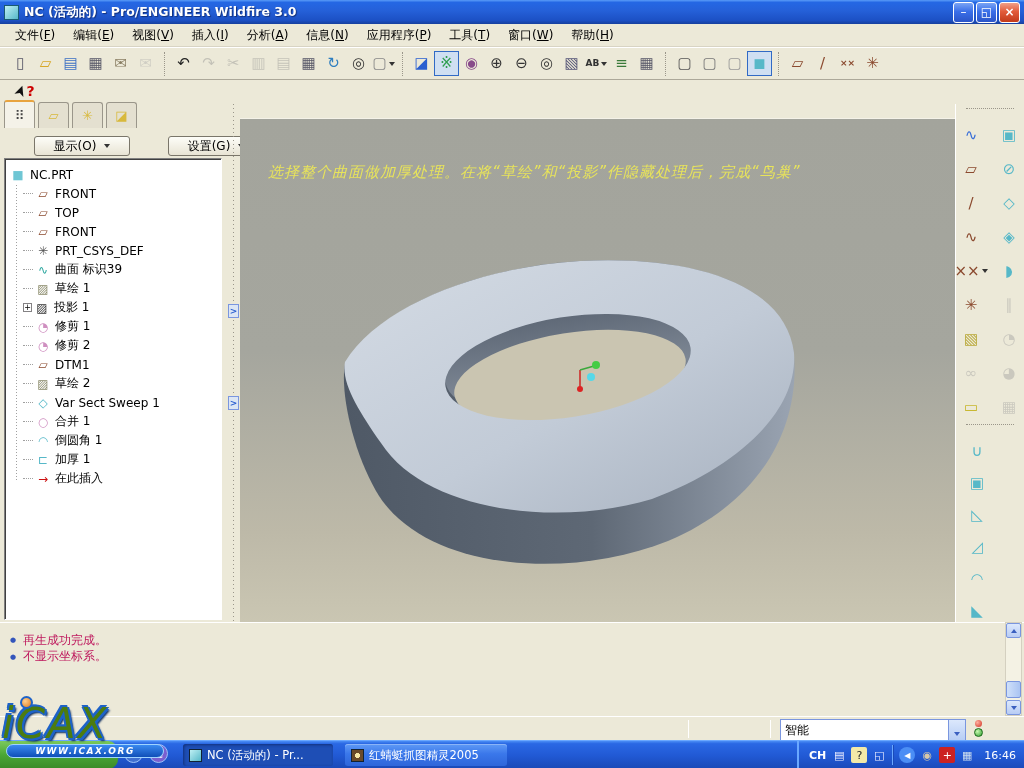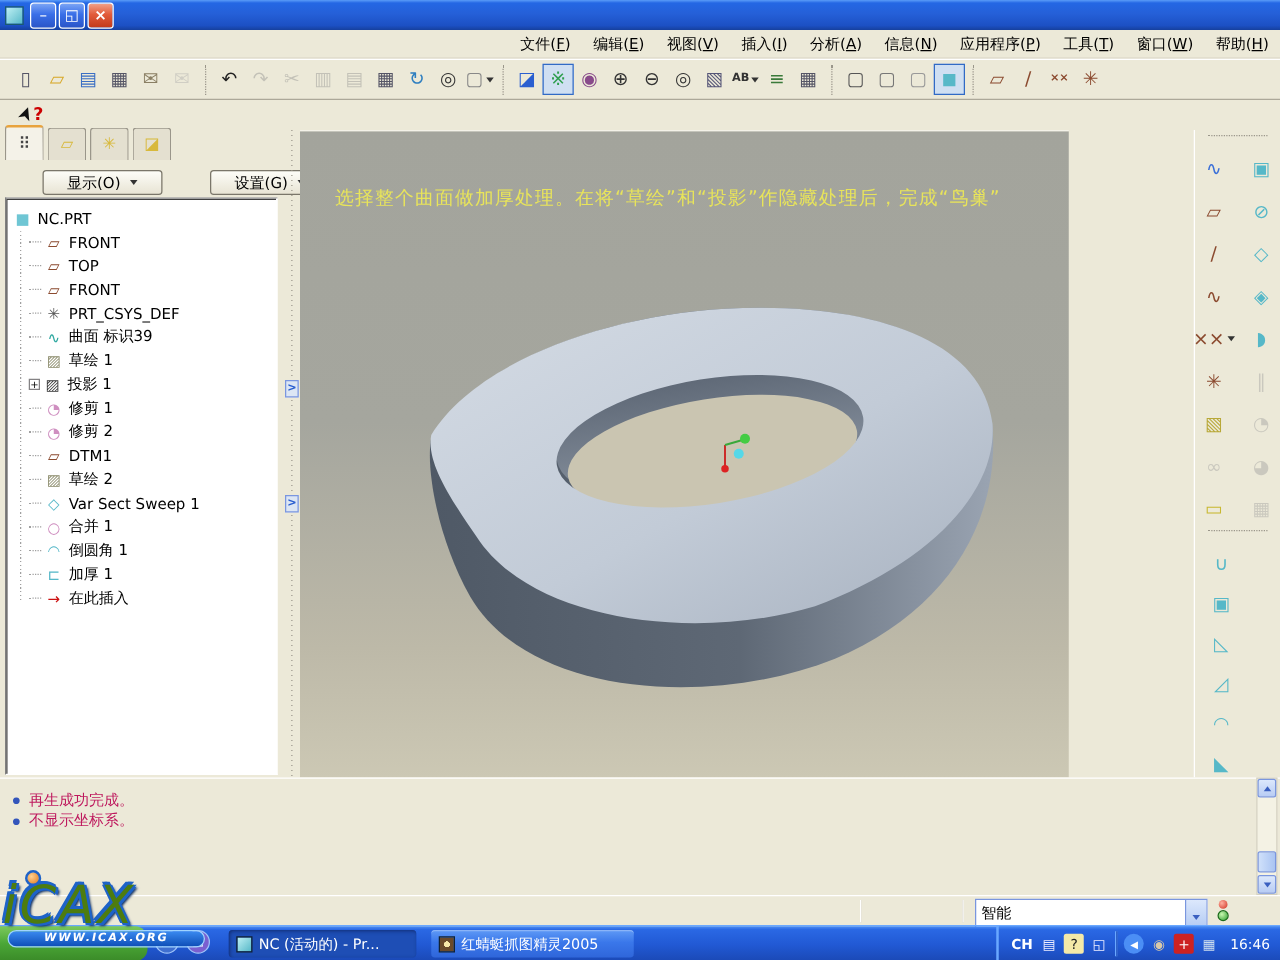--- a/index.html
+++ b/index.html
@@ -13,21 +13,21 @@
     display:flex; align-items:center; padding:0 4px; gap:5px; }
   .appicon { width:15px; height:15px; background:linear-gradient(135deg,#bff0f4,#56b8c8); border:1px solid #1a5a70; }
   .title-text { color:#fff; font-weight:bold; font-size:12.5px; text-shadow:1px 1px 1px #12307a; flex:1; white-space:nowrap; overflow:hidden; }
   .wbtns { display:flex; gap:2px; }
   .wbtn { width:21px; height:21px; border:1px solid #fff; border-radius:3px; color:#fff; font-size:12px; line-height:18px; text-align:center;
     background:linear-gradient(180deg,#7aa4f5,#3a6fe8 45%,#2a55c8); }
   .wbtn.close { background:linear-gradient(180deg,#f0a088,#e25b3a 45%,#c23a1a); font-weight:bold; }
 
   
   .menubar { position:absolute; left:0; top:24px; width:1024px; height:23px; background:#ece9d8;
-    border-bottom:1px solid #d8d4c4; display:flex; align-items:center; padding-left:6px;justify-content:flex-end; }
+    border-bottom:1px solid #d8d4c4; display:flex; align-items:center; padding-left:6px; }
   .mitem { padding:2px 9px; color:#000; white-space:nowrap; }
 
   
   .toolbar { position:absolute; left:0; top:47px; width:1024px; height:33px; background:#ece9d8;
     border-top:1px solid #fff; border-bottom:1px solid #aca899; display:flex; align-items:center; padding-left:8px; }
   .tsep { width:1px; height:24px; border-left:1px dotted #9a968a; margin:0 6px; }
   .tbtn { width:25px; height:25px; display:flex; align-items:center; justify-content:center; border:1px solid transparent; position:relative; }
   .tbtn .g { font-size:15px; line-height:1; }
   .tbtn .g.small { font-size:9px; font-weight:bold; }
   .tbtn.pressed { background:#cfdff2; border:1px solid #316ac5; }
@@ -61,23 +61,23 @@
   .vguide { position:absolute; left:11px; top:26px; width:1px; height:295px;
     background:repeating-linear-gradient(180deg,#a0a0a0 0 1px,transparent 1px 3px); }
 
   .splitter { position:absolute; left:228px; top:24px; width:12px; height:518px; }
   .splitter .dots { position:absolute; left:5px; top:0; width:1px; height:100%;
     background:repeating-linear-gradient(180deg,#9a968a 0 1px,transparent 1px 4px); }
   .sash { position:absolute; left:0; width:11px; height:14px; background:#dce6f4; border:1px solid #7a96df; color:#2a5fd0;
     font-size:9px; font-weight:bold; line-height:12px; text-align:center; }
 
   
-  .viewport { position:absolute; left:240px; top:24px; width:615px; height:518px;
+  .viewport { position:absolute; left:240px; top:38px; width:715px; height:518px;
     background:linear-gradient(180deg,#a3a49c 0%,#a5a69e 45%,#bdb9a8 80%,#ccc8b4 100%);
-    border-top:1px solid #f4f2e8; }
+    border-top:1px solid #f4f2e8;font-style:italic; }
   .annotation { position:absolute; left:28px; top:44px; color:#e8e45a; font-size:15px; letter-spacing:1px; white-space:nowrap; }
   .viewport svg { position:absolute; left:0; top:0; }
 
   
   .rightbar { position:absolute; left:955px; top:24px; width:69px; height:518px; background:#ece9d8; border-left:1px solid #fff; }
   .rb-grip { height:6px; margin:4px 10px; border-top:1px dotted #9a968a; }
   .rb-grid { display:grid; grid-template-columns:26px 26px; gap:8px 12px; justify-content:center; padding-top:4px; }
   .rb-col { display:flex; flex-direction:column; gap:6px; padding:4px 0 0 8px; }
   .rbtn { width:26px; height:26px; display:flex; align-items:center; justify-content:center; position:relative; }
   .rbtn .g { font-size:15px; }
@@ -135,20 +135,21 @@
     background:linear-gradient(180deg,#3a8af0,#0f4fb8); border:1px solid #9fd4ff; color:#fff; font-size:9px; font-weight:bold; font-style:italic;
     letter-spacing:1.5px; text-align:center; line-height:12px; }
 </style>
 </head>
 <body>
 
 <div class="app">
 
   <div class="titlebar">
     <div class="appicon"></div>
+    <div class="title-text">NC (活动的) - Pro/ENGINEER Wildfire 3.0</div>
     <div class="wbtns">
       <div class="wbtn">–</div>
       <div class="wbtn">◱</div>
       <div class="wbtn close">×</div>
     </div>
   </div>
 
   <div class="menubar" id="menubar">
       <span class="mitem">文件(<u>F</u>)</span>
       <span class="mitem">编辑(<u>E</u>)</span>

